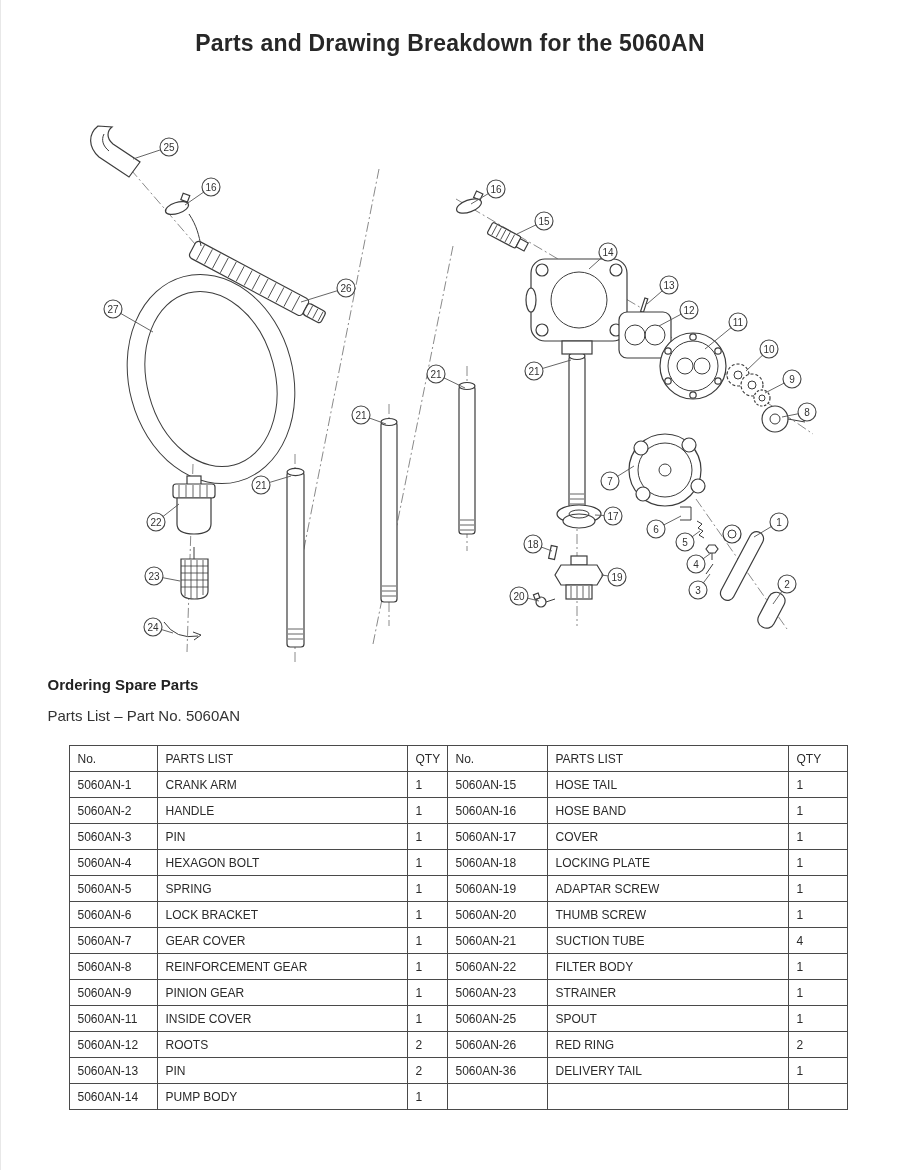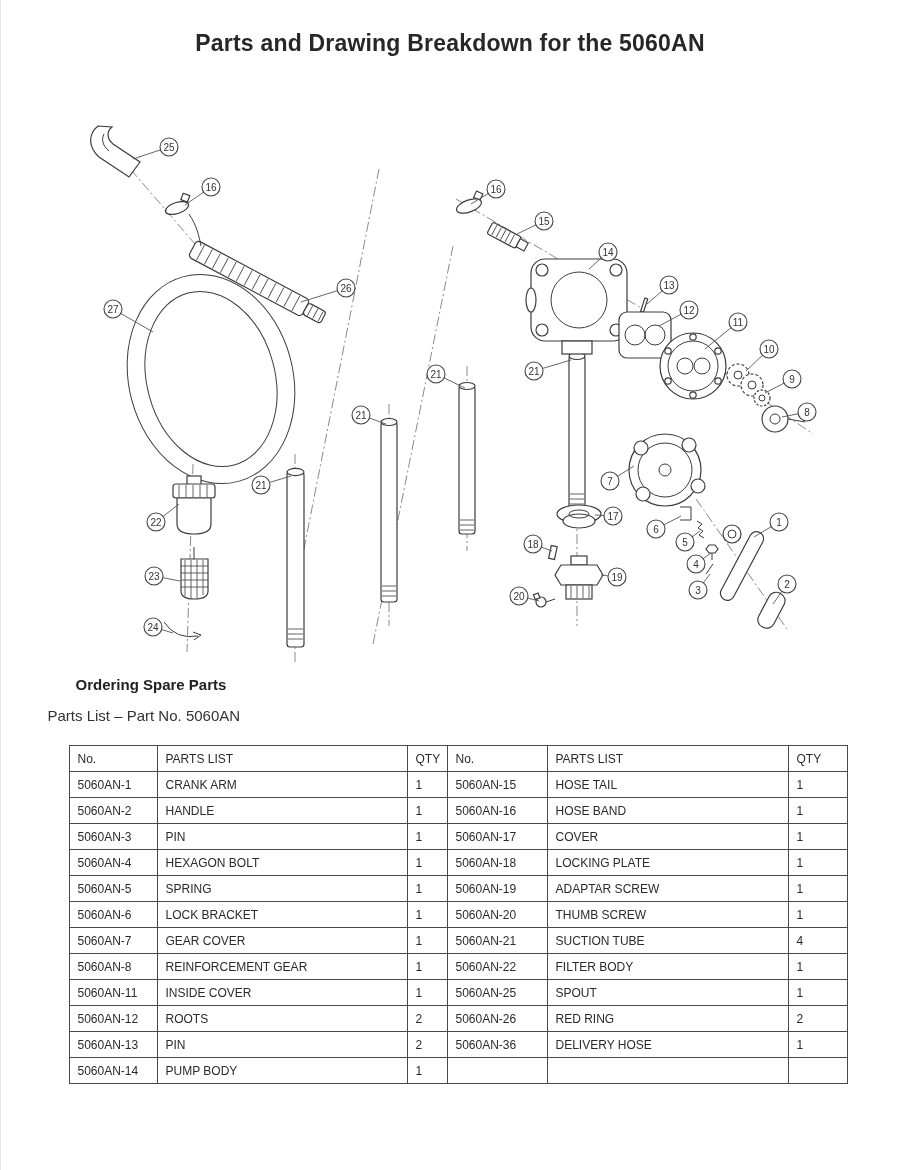--- a/index.html
+++ b/index.html
@@ -16,21 +16,21 @@
     position:absolute;top:30px;left:0;width:899px;
     text-align:center;
     font-size:23px;font-weight:bold;color:#272727;
     letter-spacing:.2px;
   }
   .diagram-wrap{
     position:absolute;top:104px;left:0;width:899px;height:562px;
   }
   .section-heading{
     position:absolute;top:676px;left:47px;
-    font-size:15px;font-weight:bold;color:#222;margin-left:28px;
+    font-size:15px;font-weight:bold;color:#222;
   }
   .subheading{
     position:absolute;top:707px;left:47px;
     font-size:15px;color:#333;
   }
   table.parts{
     position:absolute;top:745px;left:68px;
     border-collapse:collapse;
     width:778px;
     font-size:12px;
@@ -538,41 +538,49 @@
         </tr>
         <tr>
           <td>5060AN-8</td>
           <td>REINFORCEMENT GEAR</td>
           <td>1</td>
           <td>5060AN-22</td>
           <td>FILTER BODY</td>
           <td>1</td>
         </tr>
         <tr>
+          <td>5060AN-9</td>
+          <td>PINION GEAR</td>
+          <td>1</td>
+          <td>5060AN-23</td>
+          <td>STRAINER</td>
+          <td>1</td>
+        </tr>
+        <tr>
           <td>5060AN-11</td>
           <td>INSIDE COVER</td>
           <td>1</td>
           <td>5060AN-25</td>
           <td>SPOUT</td>
           <td>1</td>
         </tr>
         <tr>
           <td>5060AN-12</td>
           <td>ROOTS</td>
           <td>2</td>
           <td>5060AN-26</td>
           <td>RED RING</td>
           <td>2</td>
         </tr>
         <tr>
           <td>5060AN-13</td>
           <td>PIN</td>
           <td>2</td>
           <td>5060AN-36</td>
-          <td>DELIVERY HOSE</td>
+          <td>DELIVERY TAIL</td>
           <td>1</td>
         </tr>
         <tr>
           <td>5060AN-14</td>
           <td>PUMP BODY</td>
           <td>1</td>
           <td></td>
           <td></td>
           <td></td>
         </tr>

